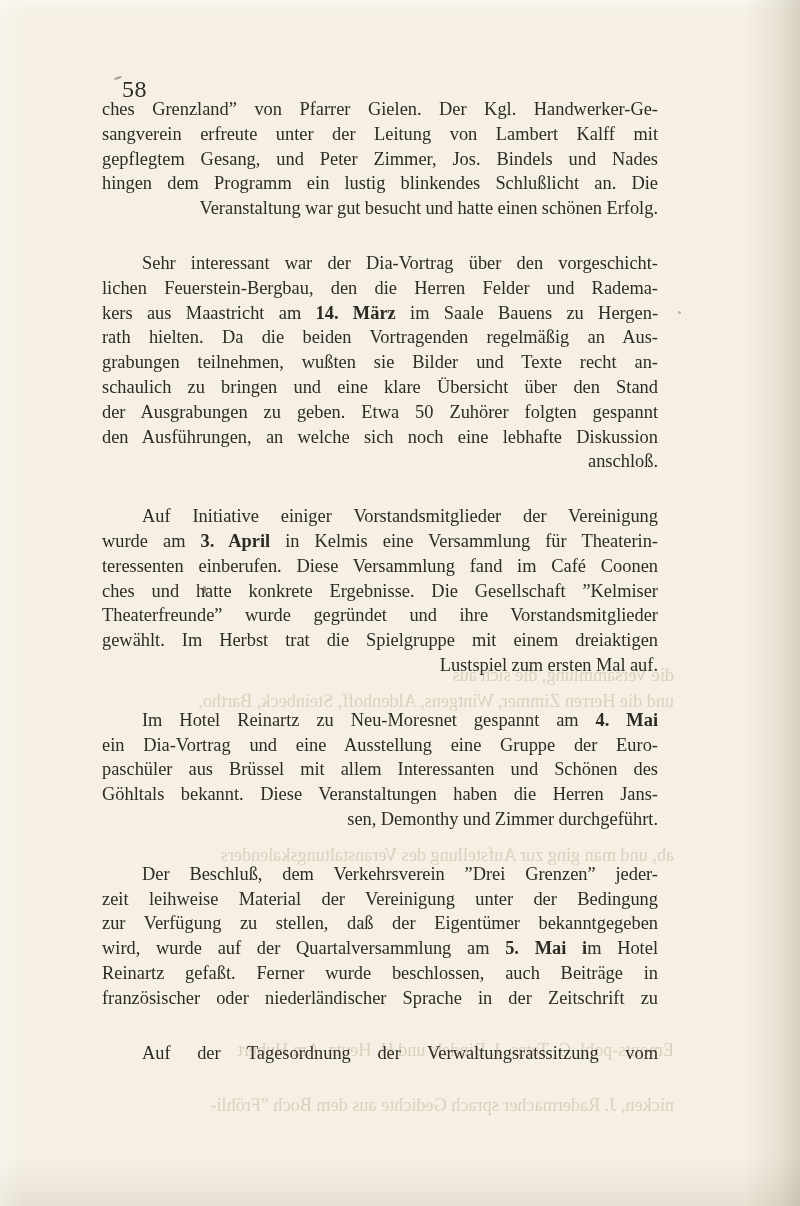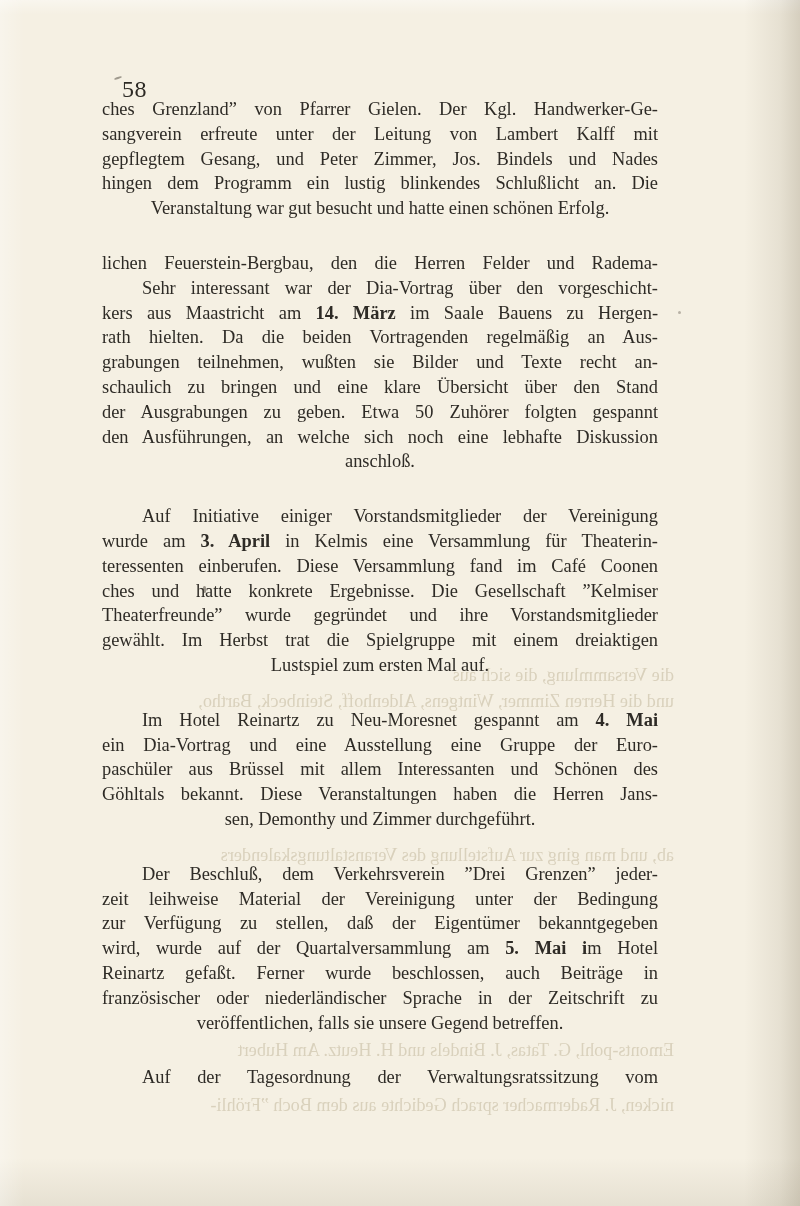--- a/index.html
+++ b/index.html
@@ -34,21 +34,21 @@
   .text-block {
     position: absolute;
     left: 102px; top: 97px;
     width: 556px;
     font-size: 18.4px;
     line-height: 24.8px;
     word-spacing: -0.2px;
   }
   .paragraph { margin: 0 0 30px 0; }
   .paragraph:last-child { margin-bottom: 0; }
-  .line { text-align: center; white-space: normal; }
+  .line { text-align: right; white-space: normal; }
   .line.just {
     text-align: justify;
     text-justify: inter-word;
     text-align-last: justify;
   }
   .line.first { text-indent: 40px; }
   .b { font-weight: bold; }
   
   .bleed-layer { position: absolute; left: 0; top: 0; width: 800px; height: 1206px; }
   .bleed-line {
@@ -86,22 +86,22 @@
 
   <div class="text-block">
       <div class="paragraph">
         <div class="line just"><span>ches Grenzland” von Pfarrer Gielen. Der Kgl. Handwerker-Ge-</span></div>
         <div class="line just"><span>sangverein erfreute unter der Leitung von Lambert Kalff mit</span></div>
         <div class="line just"><span>gepflegtem Gesang, und Peter Zimmer, Jos. Bindels und Nades</span></div>
         <div class="line just"><span>hingen dem Programm ein lustig blinkendes Schlußlicht an. Die</span></div>
         <div class="line"><span>Veranstaltung war gut besucht und hatte einen schönen Erfolg.</span></div>
       </div>
       <div class="paragraph">
+        <div class="line just first"><span>Sehr interessant war der Dia-Vortrag über den vorgeschicht-</span></div>
         <div class="line just"><span>lichen Feuerstein-Bergbau, den die Herren Felder und Radema-</span></div>
-        <div class="line just first"><span>Sehr interessant war der Dia-Vortrag über den vorgeschicht-</span></div>
         <div class="line just"><span>kers aus Maastricht am </span><span class="b">14. März</span><span> im Saale Bauens zu Hergen-</span></div>
         <div class="line just"><span>rath hielten. Da die beiden Vortragenden regelmäßig an Aus-</span></div>
         <div class="line just"><span>grabungen teilnehmen, wußten sie Bilder und Texte recht an-</span></div>
         <div class="line just"><span>schaulich zu bringen und eine klare Übersicht über den Stand</span></div>
         <div class="line just"><span>der Ausgrabungen zu geben. Etwa 50 Zuhörer folgten gespannt</span></div>
         <div class="line just"><span>den Ausführungen, an welche sich noch eine lebhafte Diskussion</span></div>
         <div class="line"><span>anschloß.</span></div>
       </div>
       <div class="paragraph">
         <div class="line just first"><span>Auf Initiative einiger Vorstandsmitglieder der Vereinigung</span></div>
@@ -119,21 +119,20 @@
         <div class="line just"><span>Göhltals bekannt. Diese Veranstaltungen haben die Herren Jans-</span></div>
         <div class="line"><span>sen, Demonthy und Zimmer durchgeführt.</span></div>
       </div>
       <div class="paragraph">
         <div class="line just first"><span>Der Beschluß, dem Verkehrsverein ”Drei Grenzen” jeder-</span></div>
         <div class="line just"><span>zeit leihweise Material der Vereinigung unter der Bedingung</span></div>
         <div class="line just"><span>zur Verfügung zu stellen, daß der Eigentümer bekanntgegeben</span></div>
         <div class="line just"><span>wird, wurde auf der Quartalversammlung am </span><span class="b">5. Mai i</span><span>m Hotel</span></div>
         <div class="line just"><span>Reinartz gefaßt. Ferner wurde beschlossen, auch Beiträge in</span></div>
         <div class="line just"><span>französischer oder niederländischer Sprache in der Zeitschrift zu</span></div>
-        <div class="line"><span>veröffentlichen, falls sie unsere Gegend betreffen.</span></div>
       </div>
       <div class="paragraph">
         <div class="line just first"><span>Auf der Tagesordnung der Verwaltungsratssitzung vom</span></div>
       </div>
     </div>
 
   <div class="speck speck-1"></div>
   <div class="speck speck-2"></div>
   <div class="speck speck-3"></div>
 </div>

